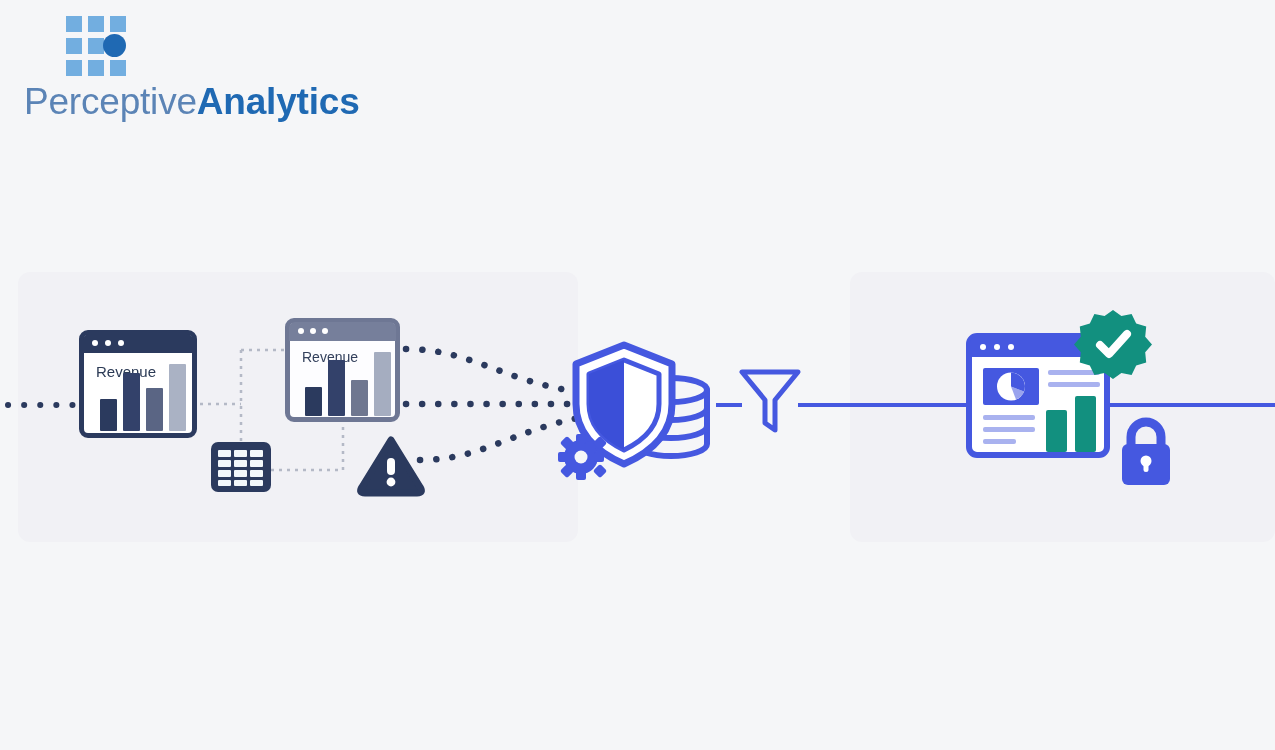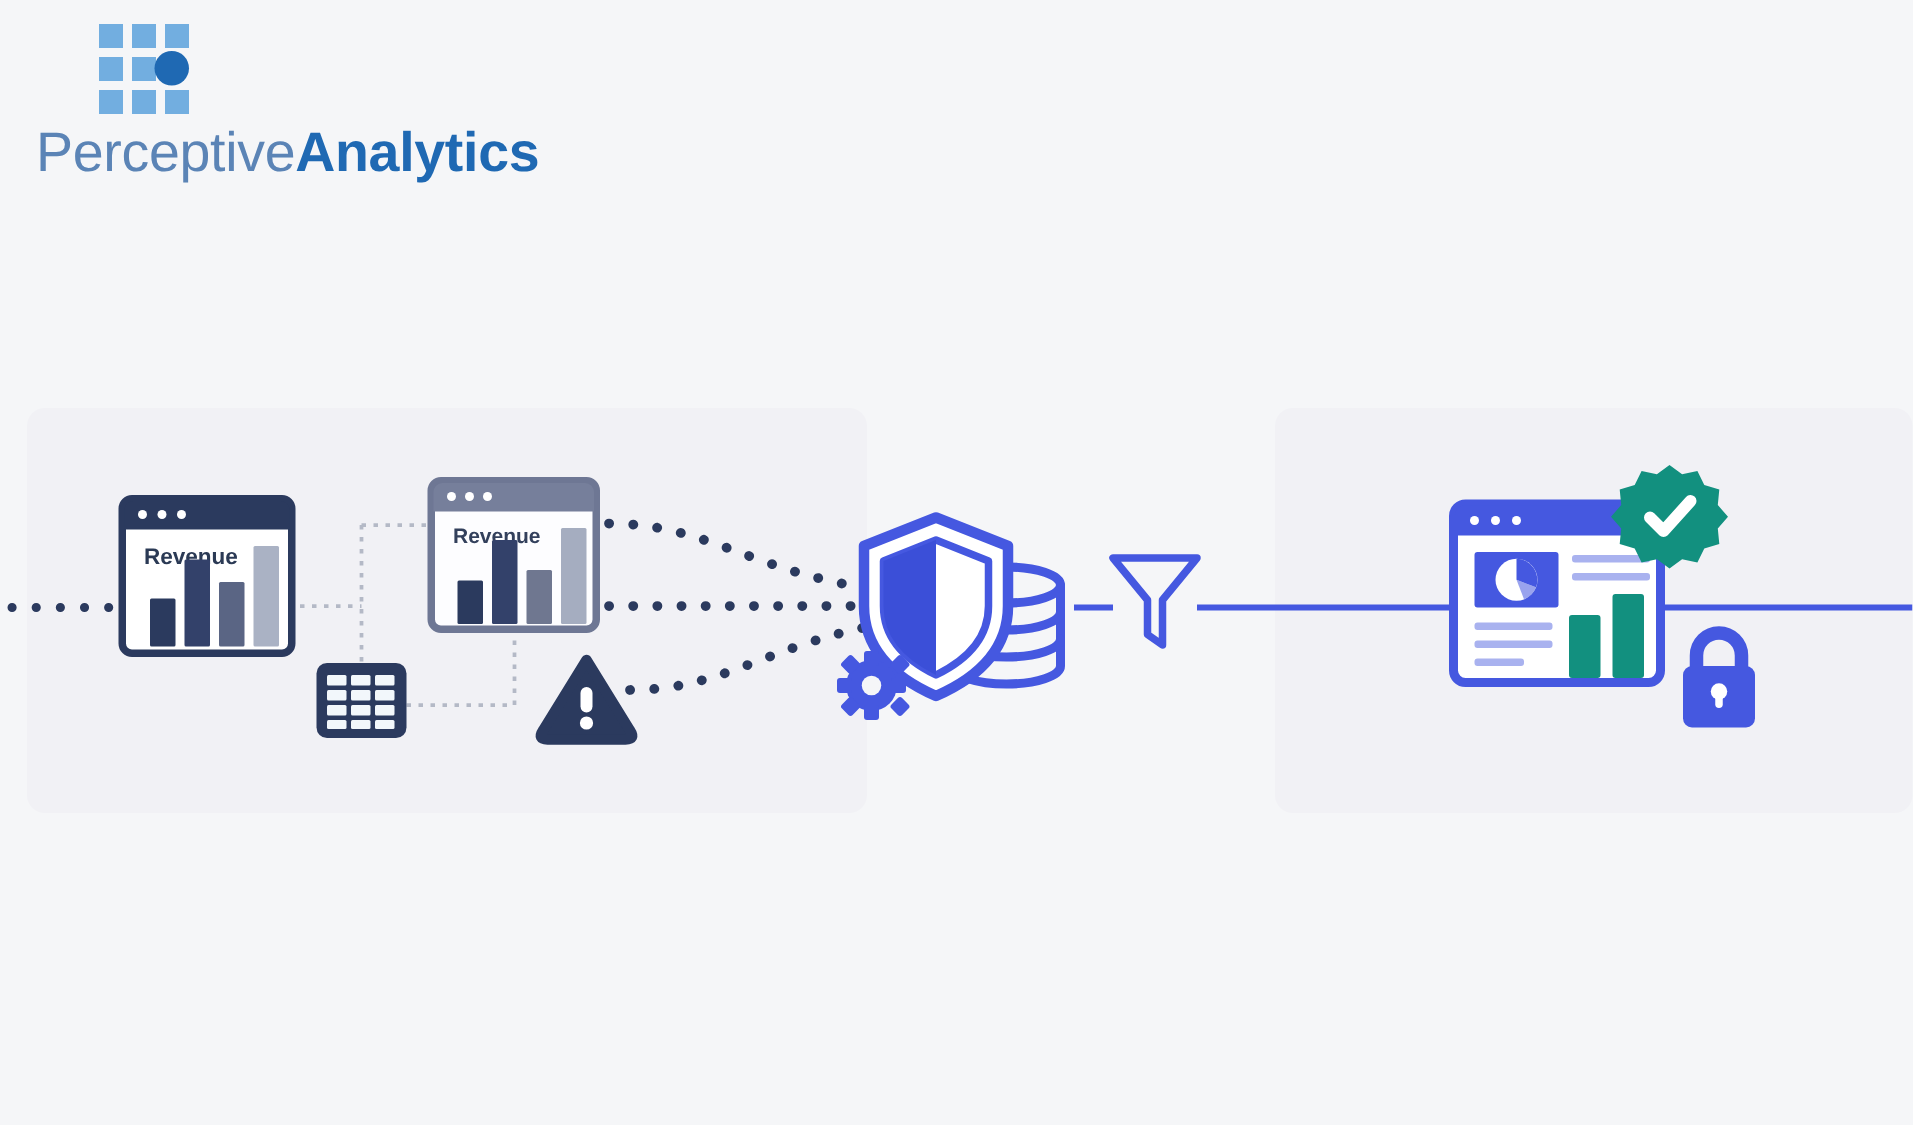--- a/index.html
+++ b/index.html
@@ -31,21 +31,21 @@
   
   .node{position:absolute;}
   .svgwrap{position:absolute;left:0;top:0;}
 
   
   .win{position:absolute;border-radius:9px;box-sizing:border-box;}
   .win .bar{position:absolute;left:0;top:0;right:0;height:18px;
     border-radius:6px 6px 0 0;}
   .win .dot{position:absolute;width:6px;height:6px;border-radius:50%;
     background:#ffffff;top:6px;}
-  .win .ttl{position:absolute;font-weight:700;color:#2b3a55;}
+  .win .ttl{position:absolute;font-weight:400;color:#2b3a55;}
   .bar-el{position:absolute;border-radius:1px;}
 
   
   #win1{left:79px;top:330px;width:118px;height:108px;
      border:5px solid #2b3a5e;background:#fff;}
   #win1 .bar{background:#2b3a5e;height:19px;top:-1px;left:-1px;right:-1px;}
   #win1 .ttl{left:12px;top:28px;font-size:15px;}
 
   
   #win2{left:285px;top:318px;width:115px;height:104px;

